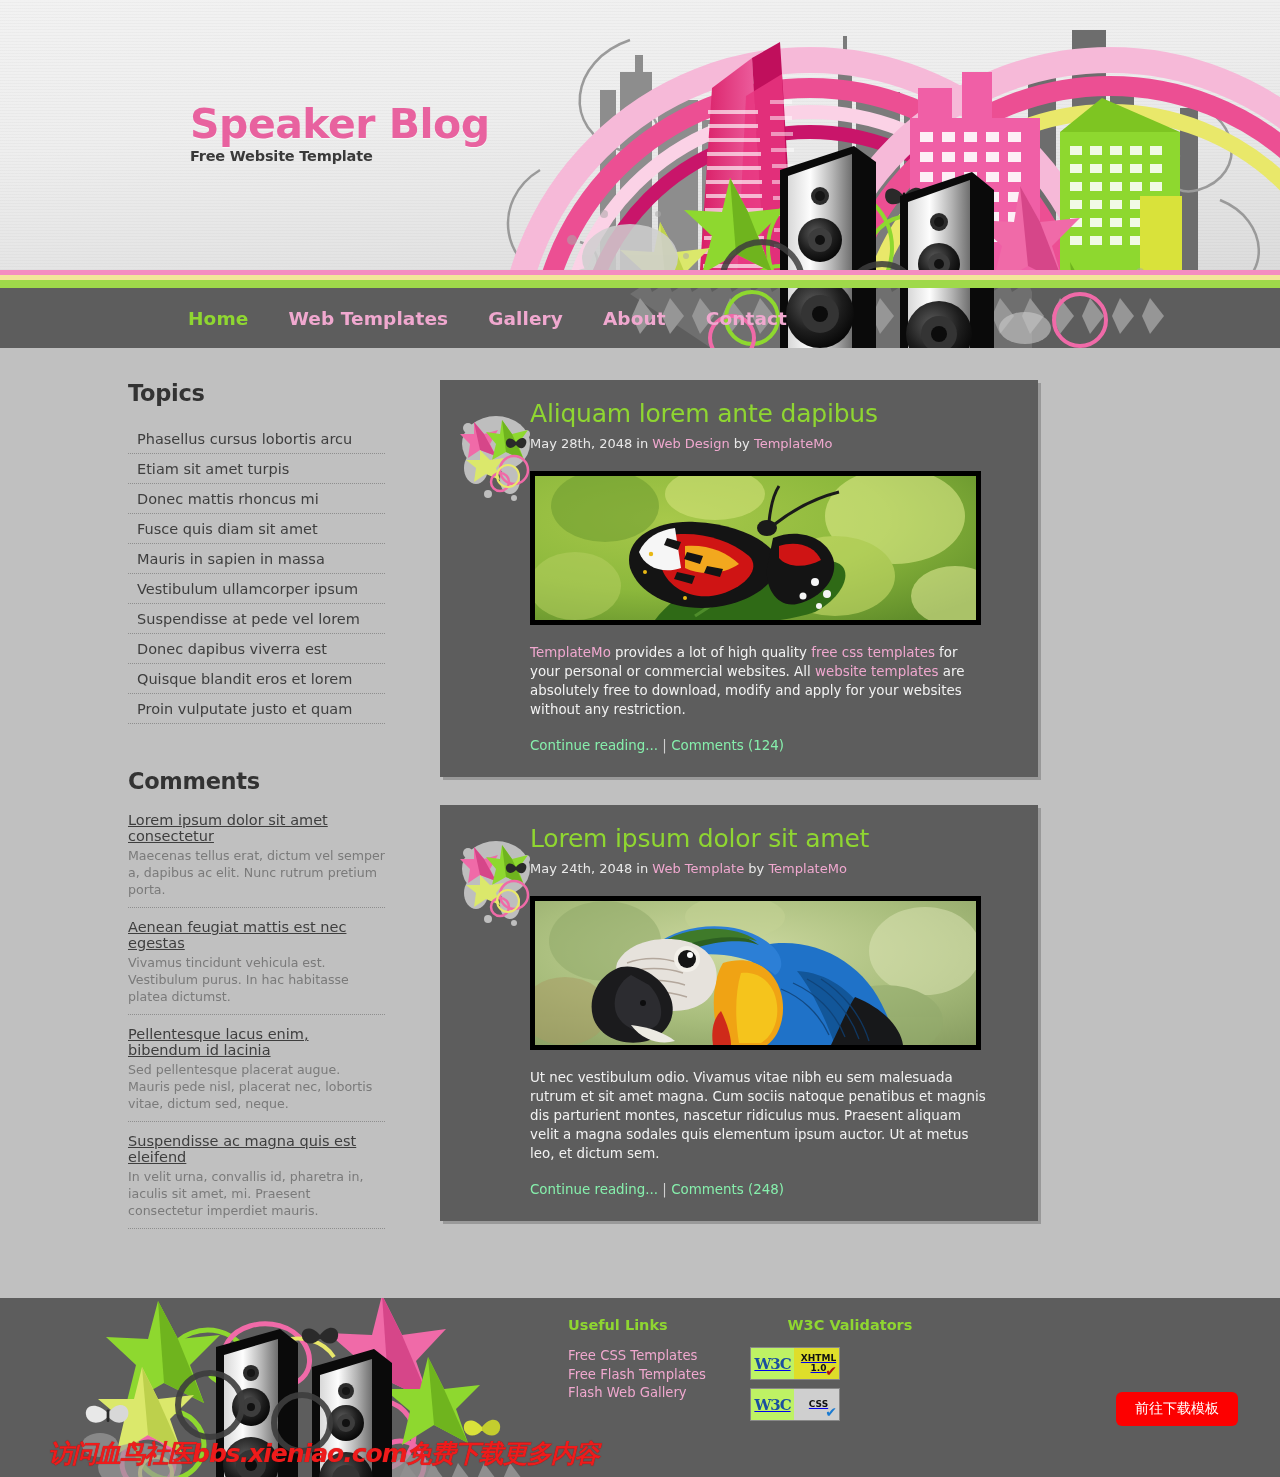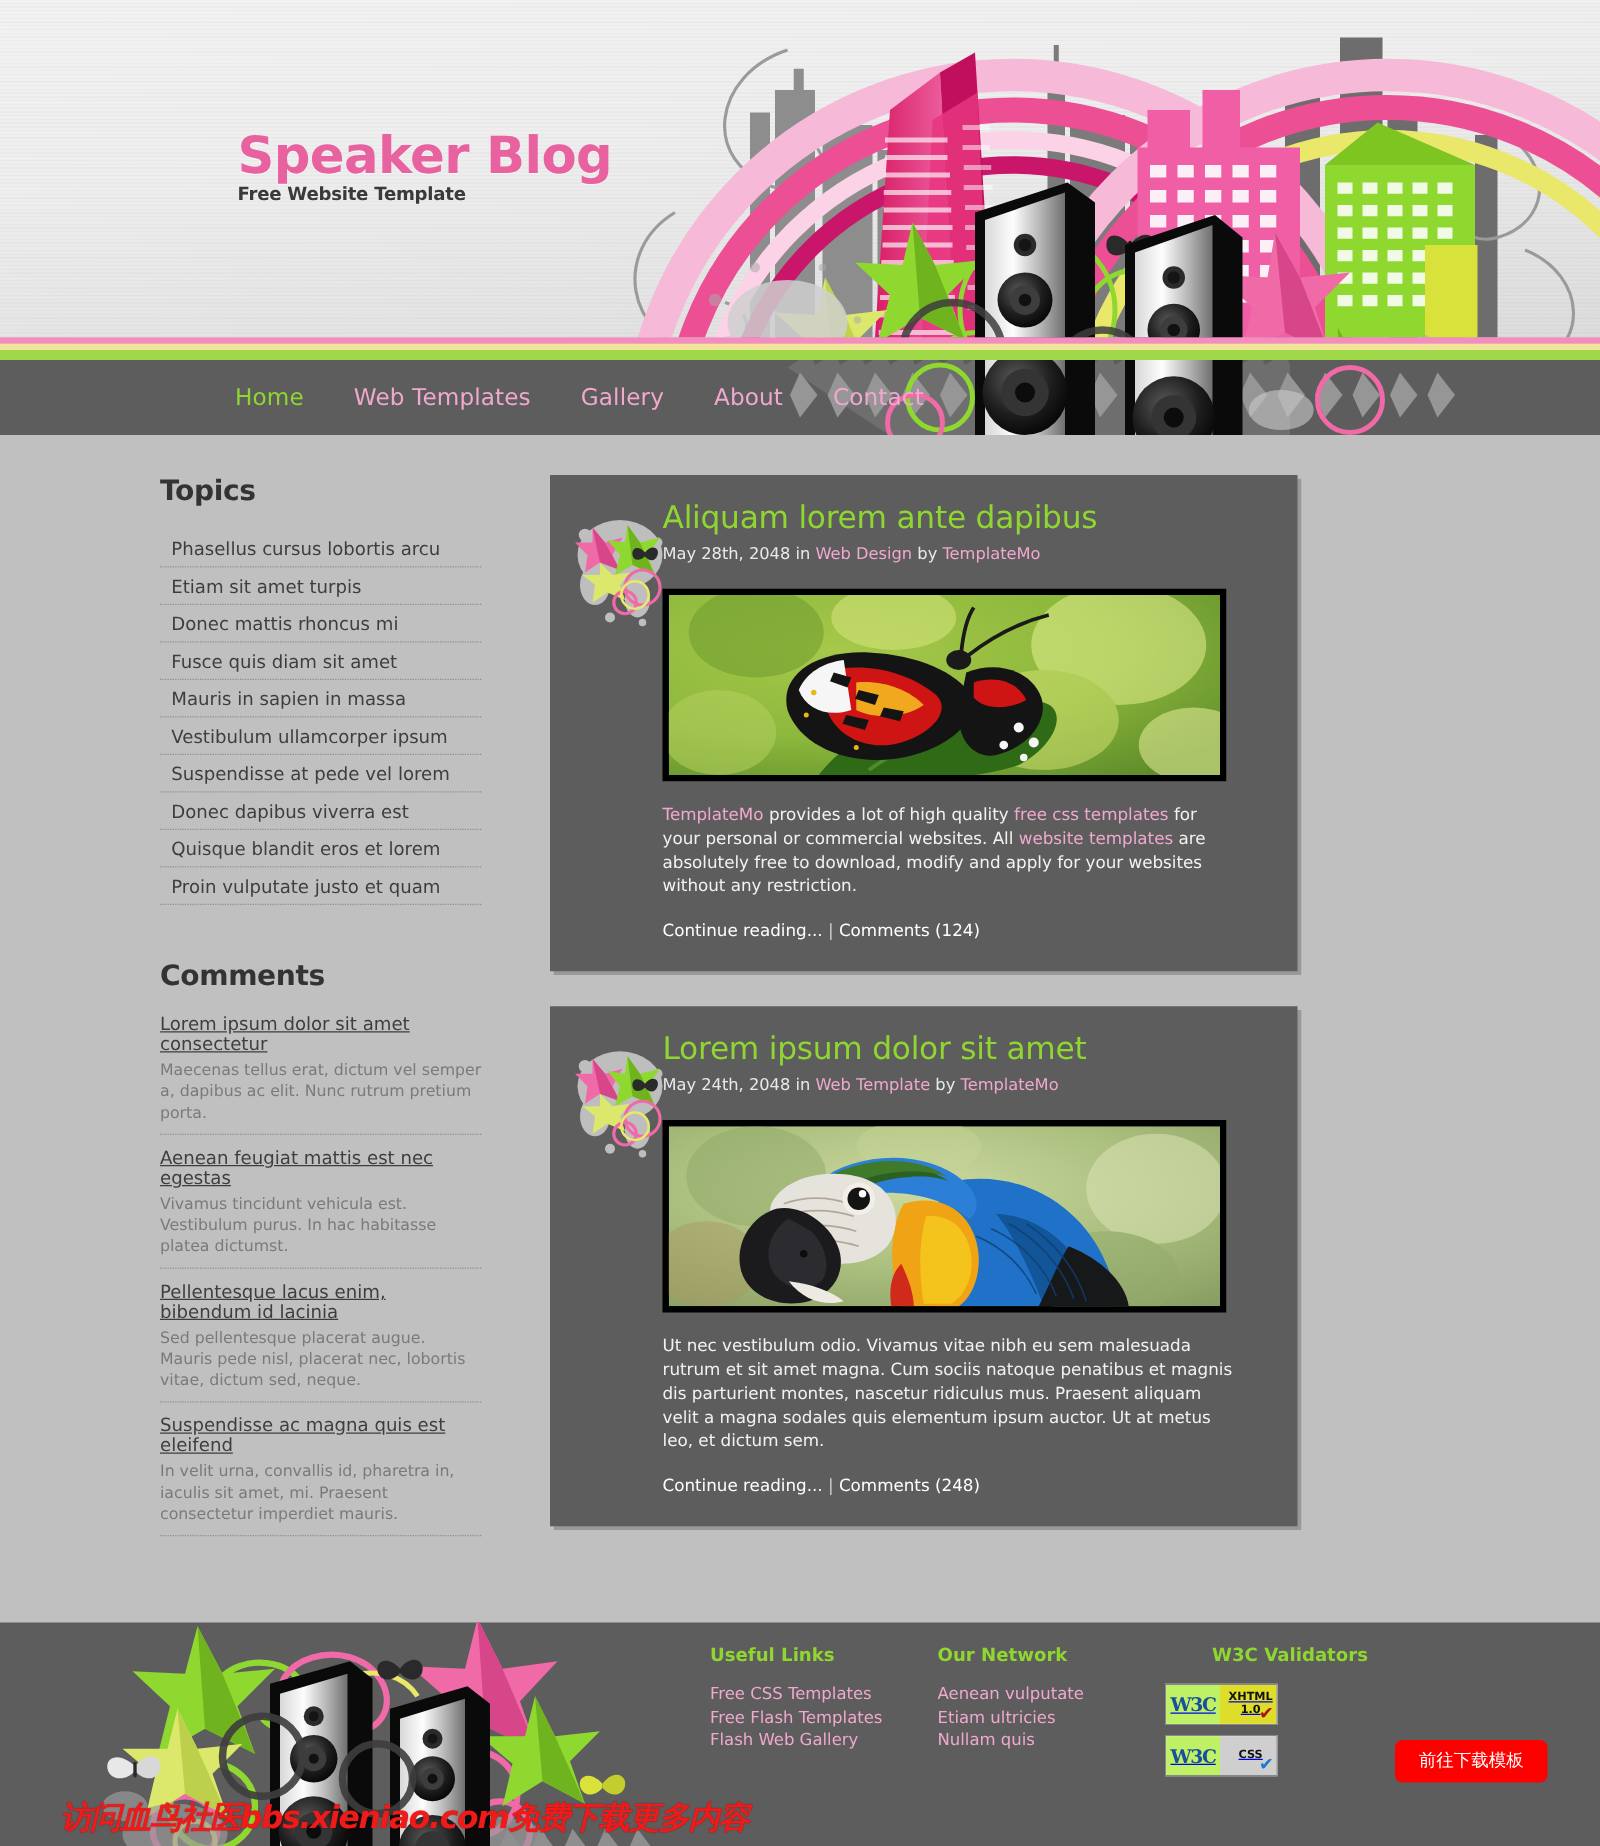--- a/index.html
+++ b/index.html
@@ -84,21 +84,21 @@
     list-style: none;
     display: flex;
     align-items: center;
     height: 60px;
     padding-left: 168px;
   }
   .nav-item a {
     display: block;
     font-family: "DejaVu Sans", sans-serif;
     font-size: 18.5px;
-    font-weight: normal;
+    font-weight: bold;
     color: #f0a8cf;
     text-decoration: none;
     padding: 0 20px;
     letter-spacing: 0.1px;
   }
   .nav-item.active a { color: #8fd631; }
 
   
   .page-body {
     position: relative;
@@ -205,21 +205,21 @@
     margin-top: 18px;
     width: 458px;
   }
   .post-text a { color: #f0a8cf; text-decoration: none; }
   .post-links {
     font-family: "DejaVu Sans", sans-serif;
     font-size: 13.4px;
     color: #cfcfcf;
     margin-top: 19px;
   }
-  .post-links a { color: #ffffff; text-decoration: none; }
+  .post-links a { color: #86efac; text-decoration: none; }
 
   
   .footer-wrap {
     position: relative;
     width: 1280px;
     height: 197px;
     background: #5d5d5d;
     overflow: hidden;
   }
   .footer-art {
@@ -1017,34 +1017,20 @@
             <a href="#">Free CSS Templates</a>
           </li>
         <li>
             <a href="#">Free Flash Templates</a>
           </li>
         <li>
             <a href="#">Flash Web Gallery</a>
           </li>
       </ul>
     </div>
-    <div class="fcol">
-      <h4>Our Network</h4>
-      <ul>
-        <li>
-            <a href="#">Aenean vulputate</a>
-          </li>
-        <li>
-            <a href="#">Etiam ultricies</a>
-          </li>
-        <li>
-            <a href="#">Nullam quis</a>
-          </li>
-      </ul>
-    </div>
     <div class="fcol w3c">
       <h4>W3C Validators</h4>
       <a class="badge xhtml" href="#">
         <span class="bl">W3C</span>
         <span class="br">
           <span>XHTML</span>
           <span>1.0</span>
           <span class="tick">✔</span>
         </span>
       </a>

